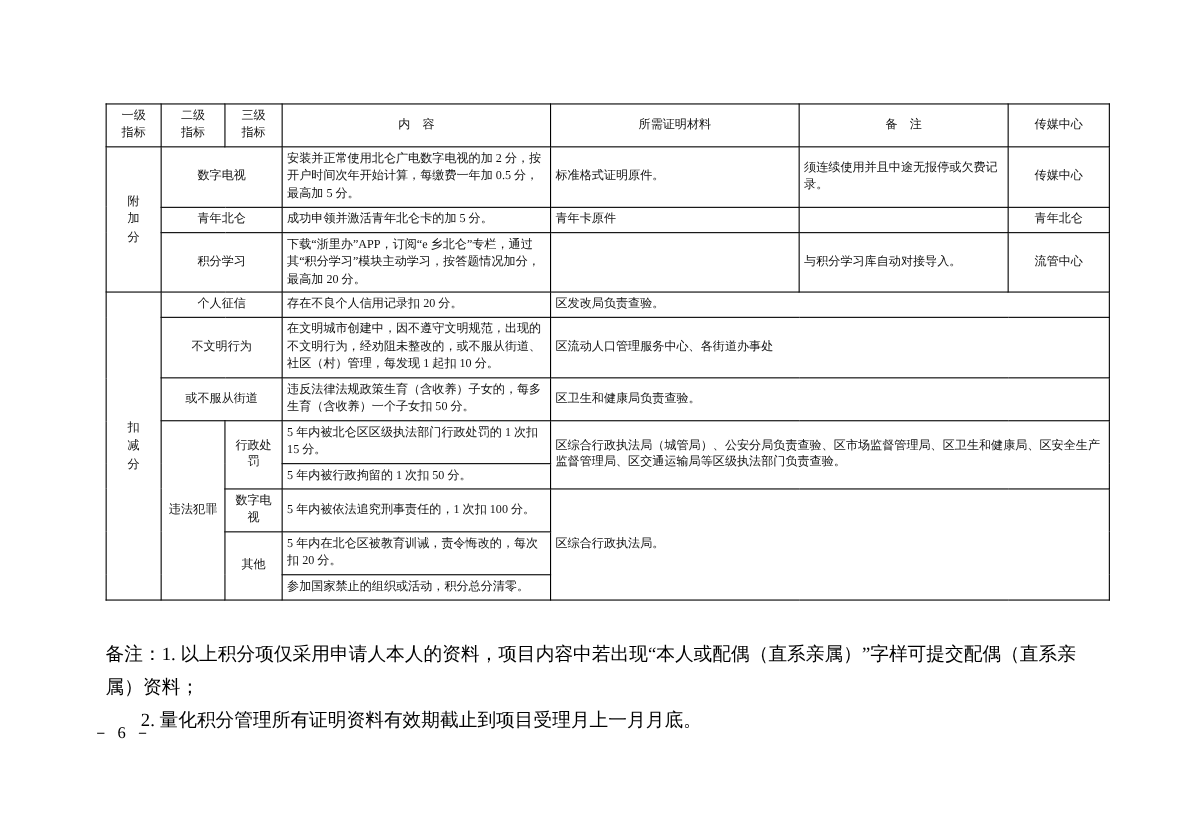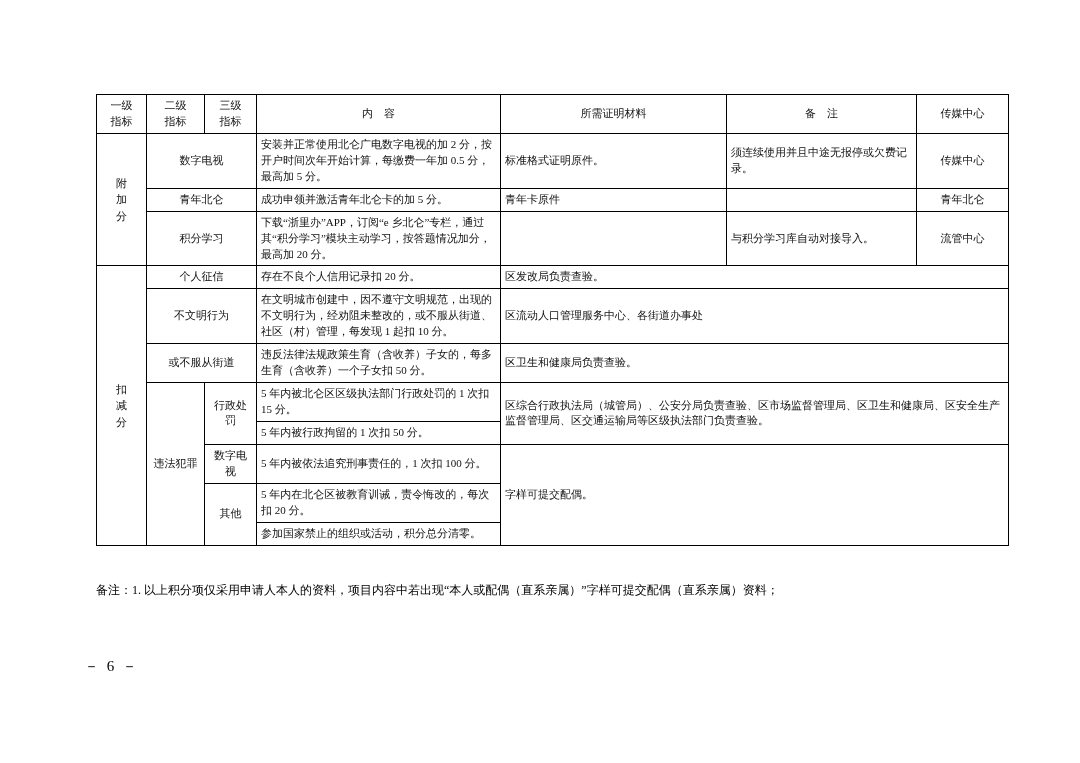--- a/index.html
+++ b/index.html
@@ -55,21 +55,21 @@
   }
   .content-cell {
     text-align: left;
     padding: 4px 6px;
   }
   .note {
     position: absolute;
     left: 96px;
     top: 580px;
     width: 912px;
-    font-size: 12px;
+    font-size: 17px;
     line-height: 1.75;
   }
   .note .l2 { padding-left: 32px; }
   .pagenum {
     position: absolute;
     left: 84px;
     top: 657px;
     font-size: 15px;
     letter-spacing: 2px;
   }
@@ -163,31 +163,32 @@
         <td class="ctr" rowspan="2">行政处罚</td>
         <td class="content-cell">5 年内被北仑区区级执法部门行政处罚的 1 次扣 15 分。</td>
         <td class="lft" colspan="3" rowspan="2">区综合行政执法局（城管局）、公安分局负责查验、区市场监督管理局、区卫生和健康局、区安全生产监督管理局、区交通运输局等区级执法部门负责查验。</td>
       </tr>
       <tr>
         <td class="content-cell">5 年内被行政拘留的 1 次扣 50 分。</td>
       </tr>
       <tr>
         <td class="ctr">数字电视</td>
         <td class="content-cell">5 年内被依法追究刑事责任的，1 次扣 100 分。</td>
-        <td class="lft" colspan="3" rowspan="3">字样可提交配偶。</td>
+        <td class="lft" colspan="3" rowspan="3">区综合行政执法局。</td>
       </tr>
       <tr>
         <td class="ctr" rowspan="2">其他</td>
         <td class="content-cell">5 年内在北仑区被教育训诫，责令悔改的，每次扣 20 分。</td>
       </tr>
       <tr>
         <td class="content-cell">参加国家禁止的组织或活动，积分总分清零。</td>
       </tr>
     </tbody>
   </table>
 
   <div class="note">
     <div class="l1">备注：1. 以上积分项仅采用申请人本人的资料，项目内容中若出现“本人或配偶（直系亲属）”字样可提交配偶（直系亲属）资料；</div>
+    <div class="l2">2. 量化积分管理所有证明资料有效期截止到项目受理月上一月月底。</div>
   </div>
 
   <div class="pagenum">－ 6 －</div>
 
 </div>
 
 </body></html>

